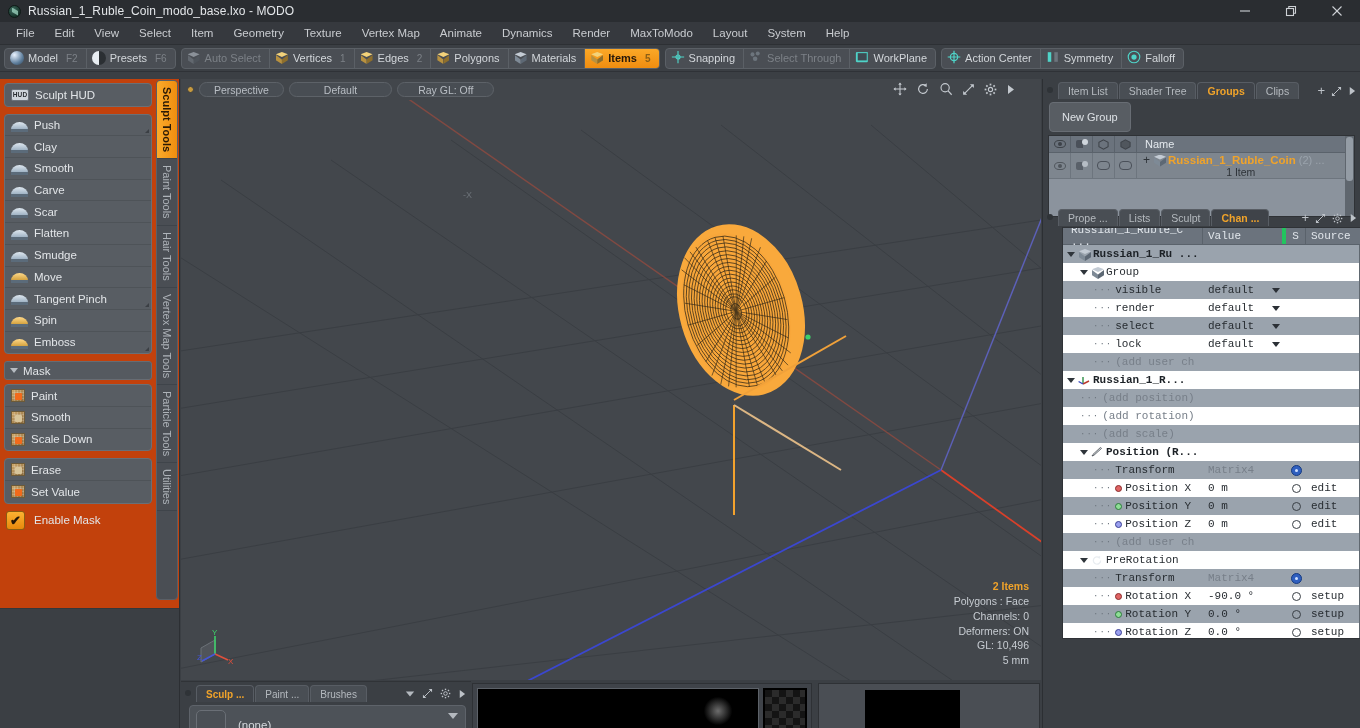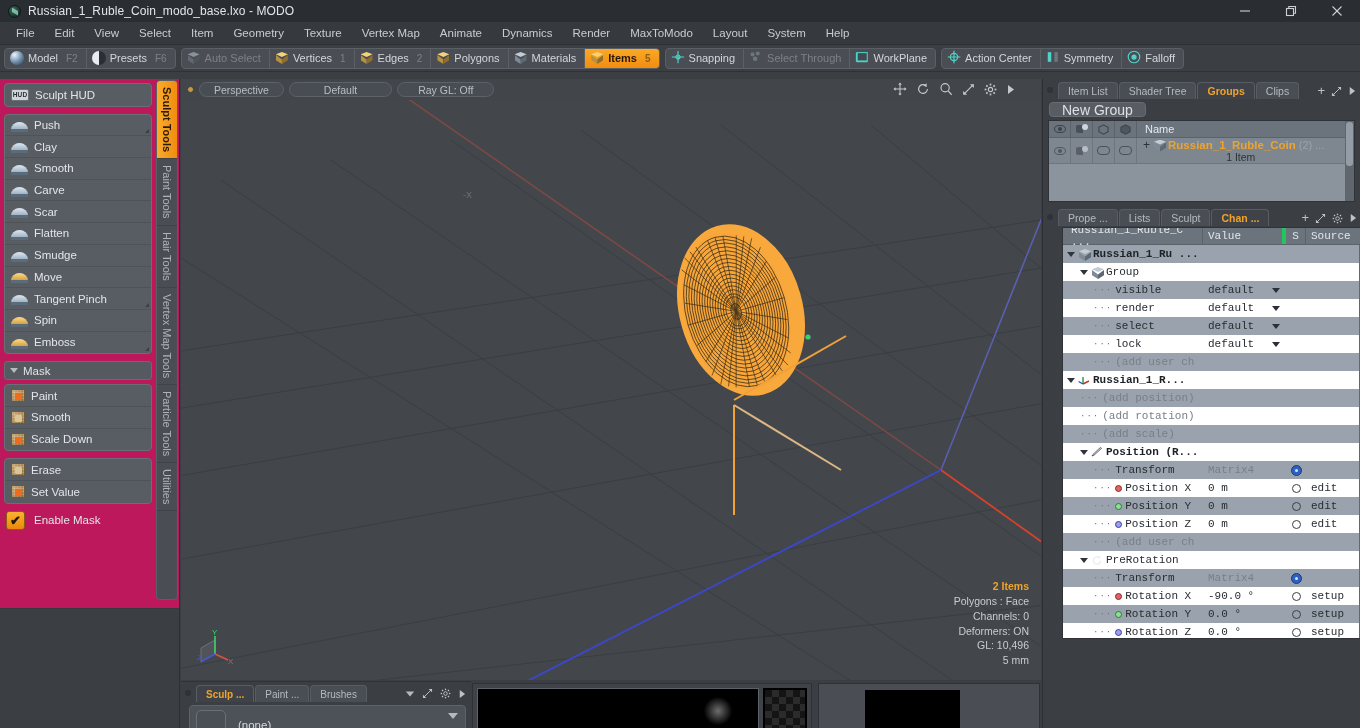--- a/index.html
+++ b/index.html
@@ -94,21 +94,21 @@
     background: linear-gradient(90deg,#e8edf2 0 50%, #2b2f33 50% 100%);
     border-radius: 50%;
   }
 
   
   .body { position: absolute; top: 79px; left: 0; width: 1360px; height: 649px; }
 
   
   .left-panel {
     position: absolute; left: 0; top: 0; width: 180px; height: 649px;
-    background: #be185d; border-right: 1px solid #2c2f33;
+    background: #c2410c; border-right: 1px solid #2c2f33;
   }
   .lp-inner { width: 155px; padding: 4px 3px 0 4px; }
   .tool-box {
     background: #585d63; border: 1px solid #6a6f76; border-radius: 4px;
     margin-bottom: 7px; overflow: hidden;
   }
   .tool-row {
     display: flex; align-items: center; gap: 6px; height: 21.7px;
     padding-left: 6px; border-bottom: 1px solid #4e5358; color: #e2e5e8;
     font-size: 11.5px; position: relative;
@@ -253,23 +253,23 @@
   .rtab {
     height:17px; padding:0 9px; display:flex;align-items:center;
     background:#494e54; border:1px solid #585d64; border-bottom:none;
     border-radius:4px 4px 0 0; color:#b5babf; font-size:10.5px; white-space:nowrap;
   }
   .rtab.active { background:#3f4349; color:#f0a32a; font-weight:bold; }
   .rtabs-icons { position:absolute; right:4px; bottom:2px; display:flex; gap:6px; align-items:center; color:#bdc2c8; font-size:12px; }
 
   .newgroup-row { padding:3px 0 3px 6px; }
   .newgroup-btn {
-    display:inline-flex; align-items:center; height:15px; padding:0 12px;
+    display:inline-flex; align-items:center; height:30px; padding:0 12px;
     background:#585d63; border:1px solid #686d74; border-radius:4px;
-    color:#dde1e5; font-size:14px;
+    color:#dde1e5; font-size:11px;
   }
   .grouplist { margin:0 5px; border:1px solid #2f3236; background:#8b939d; height:82px; position:relative; }
   .gl-head {
     display:flex; height:17px; background:#6b737d; color:#dfe4ea; font-size:11px;
     align-items:center; border-bottom:1px solid #5a626b;
   }
   .gl-col { width:22px; display:flex; align-items:center; justify-content:center; border-right:1px solid #5a626b; height:100%; }
   .gl-name { padding-left:8px; color:#e4e9ee; }
   .gl-row {
     display:flex; height:26px; background:#7e868f; align-items:center;

